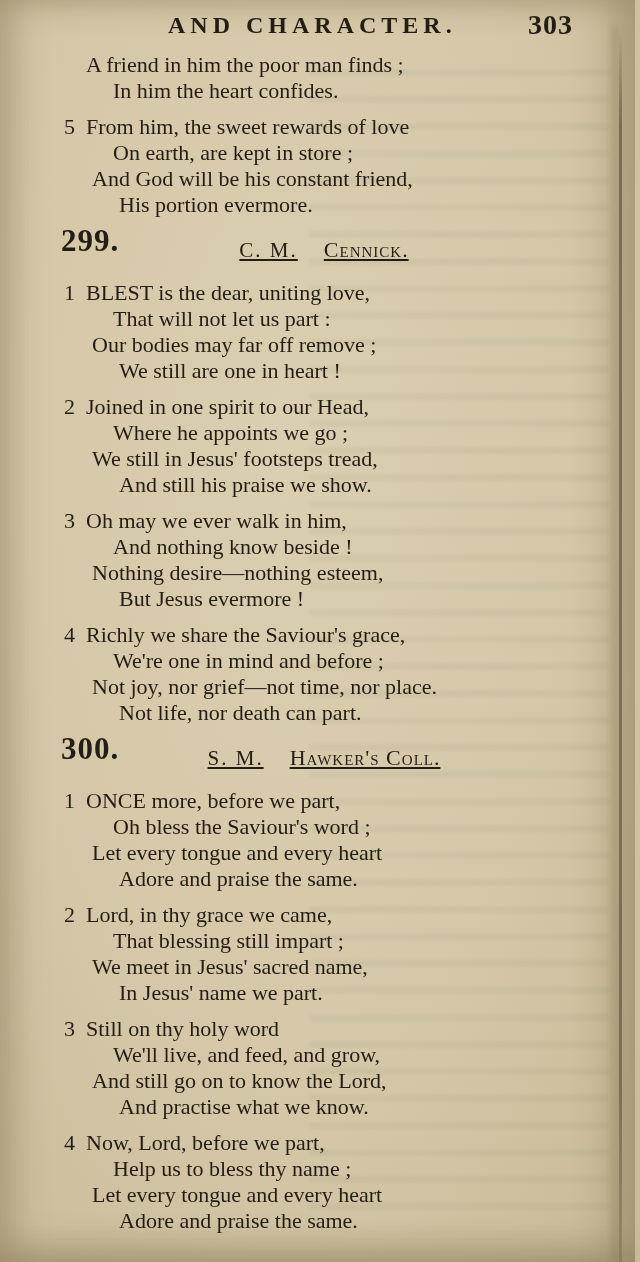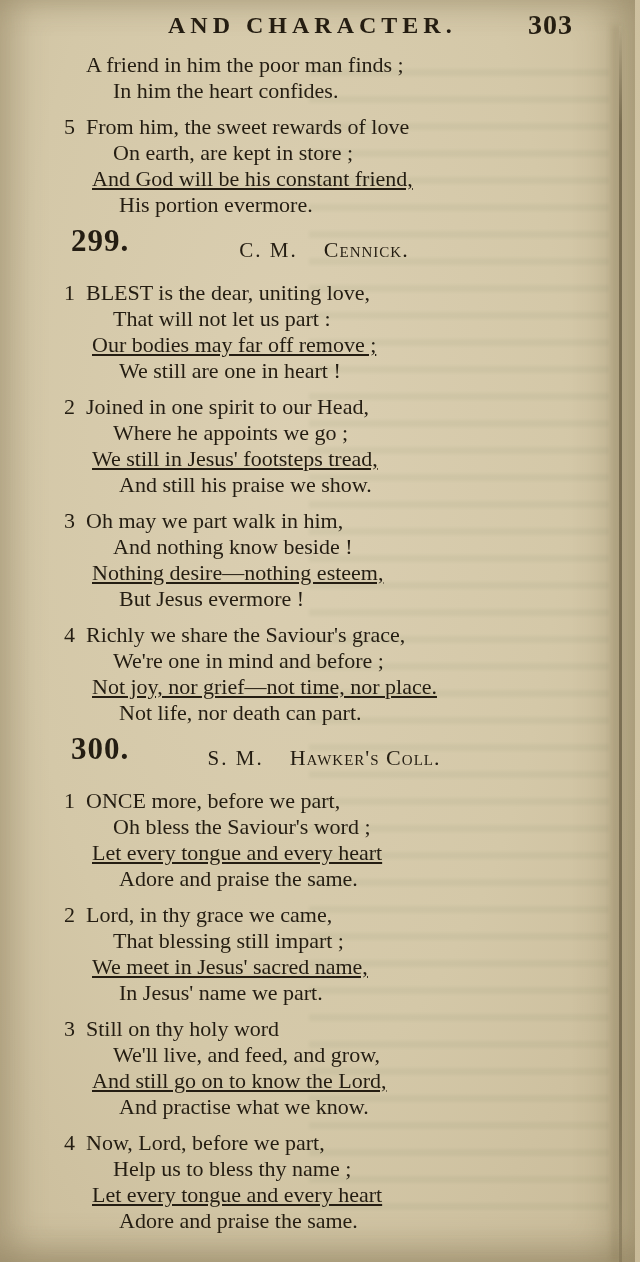--- a/index.html
+++ b/index.html
@@ -76,47 +76,48 @@
     line-height: 26px;
     margin-left: 39px;
   }
   .hymn-heading {
     position: relative;
     height: 44px;
     margin: 8px 0 8px 0;
   }
   .hymn-number {
     position: absolute;
-    left: 32px;
+    left: 22px;
     top: 0;
     font-size: 31px;
     font-weight: 600;
     letter-spacing: 1px;
   }
   .hymn-heading-center {
     position: absolute;
     left: 90px; right: 116px;
     top: 9px;
     text-align: center;
+    text-decoration: underline;
   }
   .hymn-meter {
     font-size: 21px;
     letter-spacing: 2px;
     margin-right: 26px;
   }
   .hymn-attr {
     font-variant: small-caps;
     font-size: 22px;
     letter-spacing: 1px;
   }
   .stanza { margin-bottom: 10px; }
   .line { position: relative; white-space: nowrap; }
   .line.i0 { padding-left: 47px; }
   .line.i1 { padding-left: 74px; }
-  .line.i2 { padding-left: 53px; text-decoration: underline; }
+  .line.i2 { padding-left: 53px; }
   .line.i3 { padding-left: 80px; }
   .stanza-number {
     position: absolute;
     left: 25px;
     top: 0;
   }
 </style>
 </head>
 <body>
 
@@ -152,21 +153,21 @@
           <div class="line i2"><span class="line-text">Our bodies may far off remove ;</span></div>
           <div class="line i3"><span class="line-text">We still are one in heart !</span></div>
         </div>
         <div class="stanza">
           <div class="line i0"><span class="stanza-number">2</span><span class="line-text">Joined in one spirit to our Head,</span></div>
           <div class="line i1"><span class="line-text">Where he appoints we go ;</span></div>
           <div class="line i2"><span class="line-text">We still in Jesus' footsteps tread,</span></div>
           <div class="line i3"><span class="line-text">And still his praise we show.</span></div>
         </div>
         <div class="stanza">
-          <div class="line i0"><span class="stanza-number">3</span><span class="line-text">Oh may we part walk in him,</span></div>
+          <div class="line i0"><span class="stanza-number">3</span><span class="line-text">Oh may we ever walk in him,</span></div>
           <div class="line i1"><span class="line-text">And nothing know beside !</span></div>
           <div class="line i2"><span class="line-text">Nothing desire—nothing esteem,</span></div>
           <div class="line i3"><span class="line-text">But Jesus evermore !</span></div>
         </div>
         <div class="stanza">
           <div class="line i0"><span class="stanza-number">4</span><span class="line-text">Richly we share the Saviour's grace,</span></div>
           <div class="line i1"><span class="line-text">We're one in mind and before ;</span></div>
           <div class="line i2"><span class="line-text">Not joy, nor grief—not time, nor place.</span></div>
           <div class="line i3"><span class="line-text">Not life, nor death can part.</span></div>
         </div>

